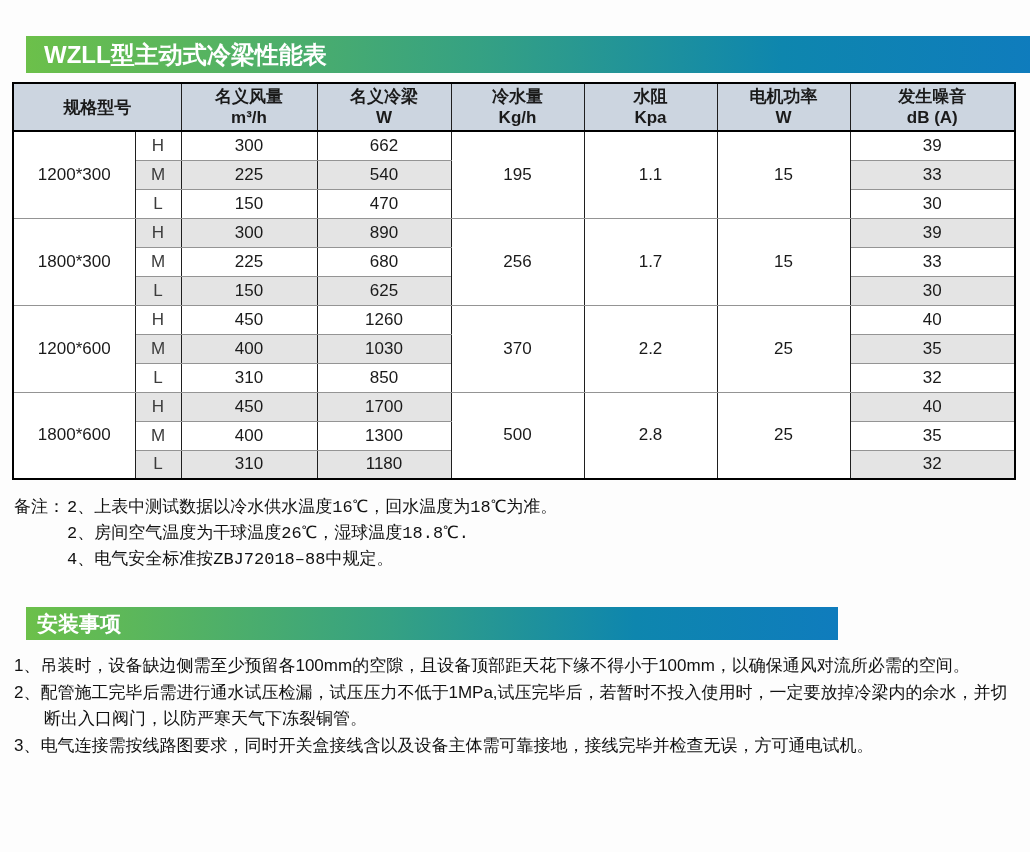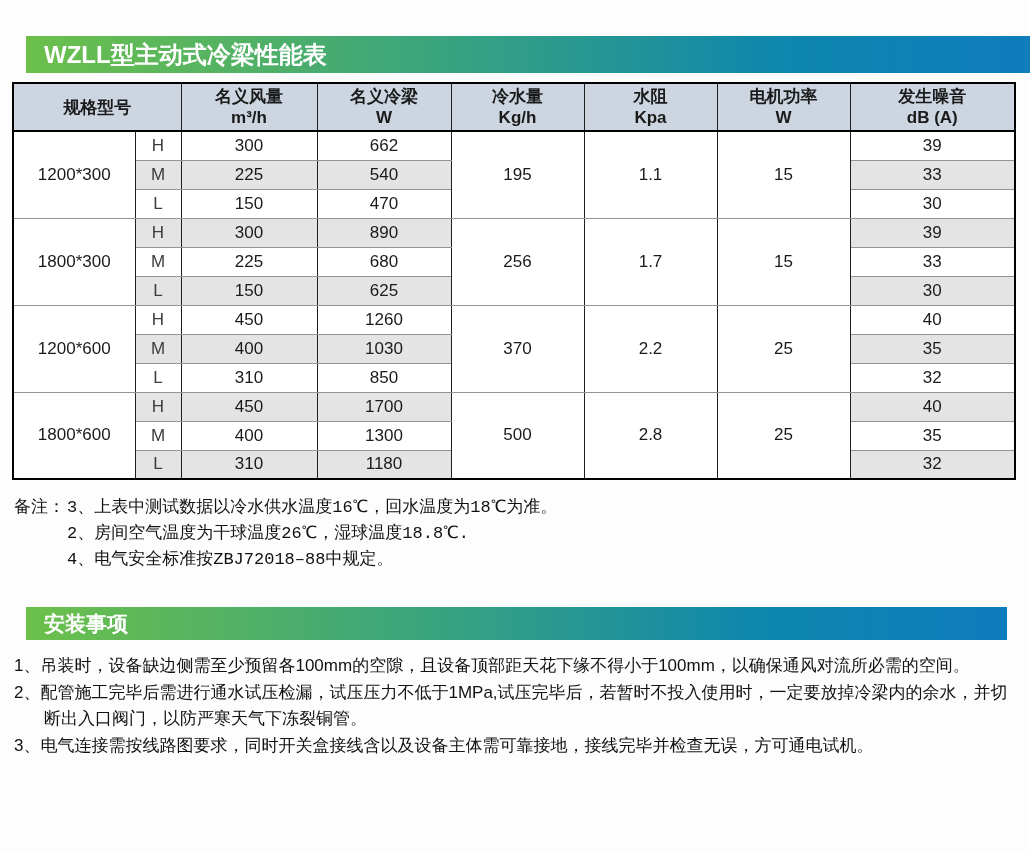--- a/index.html
+++ b/index.html
@@ -14,21 +14,21 @@
   
   .section-bar {
     margin-left: 26px;
     background: linear-gradient(90deg, #6cc04a 0%, #35a183 45%, #0e86ae 75%, #0f7cbd 100%);
     color: #ffffff;
     font-weight: bold;
     display: flex;
     align-items: center;
   }
   .bar-1 { margin-top: 36px; width: 1008px; height: 37px; font-size: 24px; padding-left: 18px; }
-  .bar-2 { margin-top: 34px; width: 981px; height: 33px; font-size: 21px; padding-left: 18px; }
+  .bar-2 { margin-top: 34px; width: 812px; height: 33px; font-size: 21px; padding-left: 11px; }
 
   
   .spec-table {
     margin: 9px 0 0 12px;
     border-collapse: collapse;
     table-layout: fixed;
     width: 1002px;
     border: 2px solid #000;
     font-size: 17px;
   }
@@ -227,21 +227,21 @@
         <td class="g">310</td>
         <td class="g">1180</td>
         <td class="g">32</td>
       </tr>
     </tbody>
   </table>
 
   <div class="notes">
     <span class="notes-label">备注：</span>
     <div class="notes-items">
-      <div>3、上表中测试数据以冷水供水温度16℃，回水温度为18℃为准。</div>
+      <div>2、上表中测试数据以冷水供水温度16℃，回水温度为18℃为准。</div>
       <div>2、房间空气温度为干球温度26℃，湿球温度18.8℃.</div>
       <div>4、电气安全标准按ZBJ72018–88中规定。</div>
     </div>
   </div>
 
   <div class="section-bar bar-2">
     <span>安装事项</span>
   </div>
 
   <div class="install-notes">

